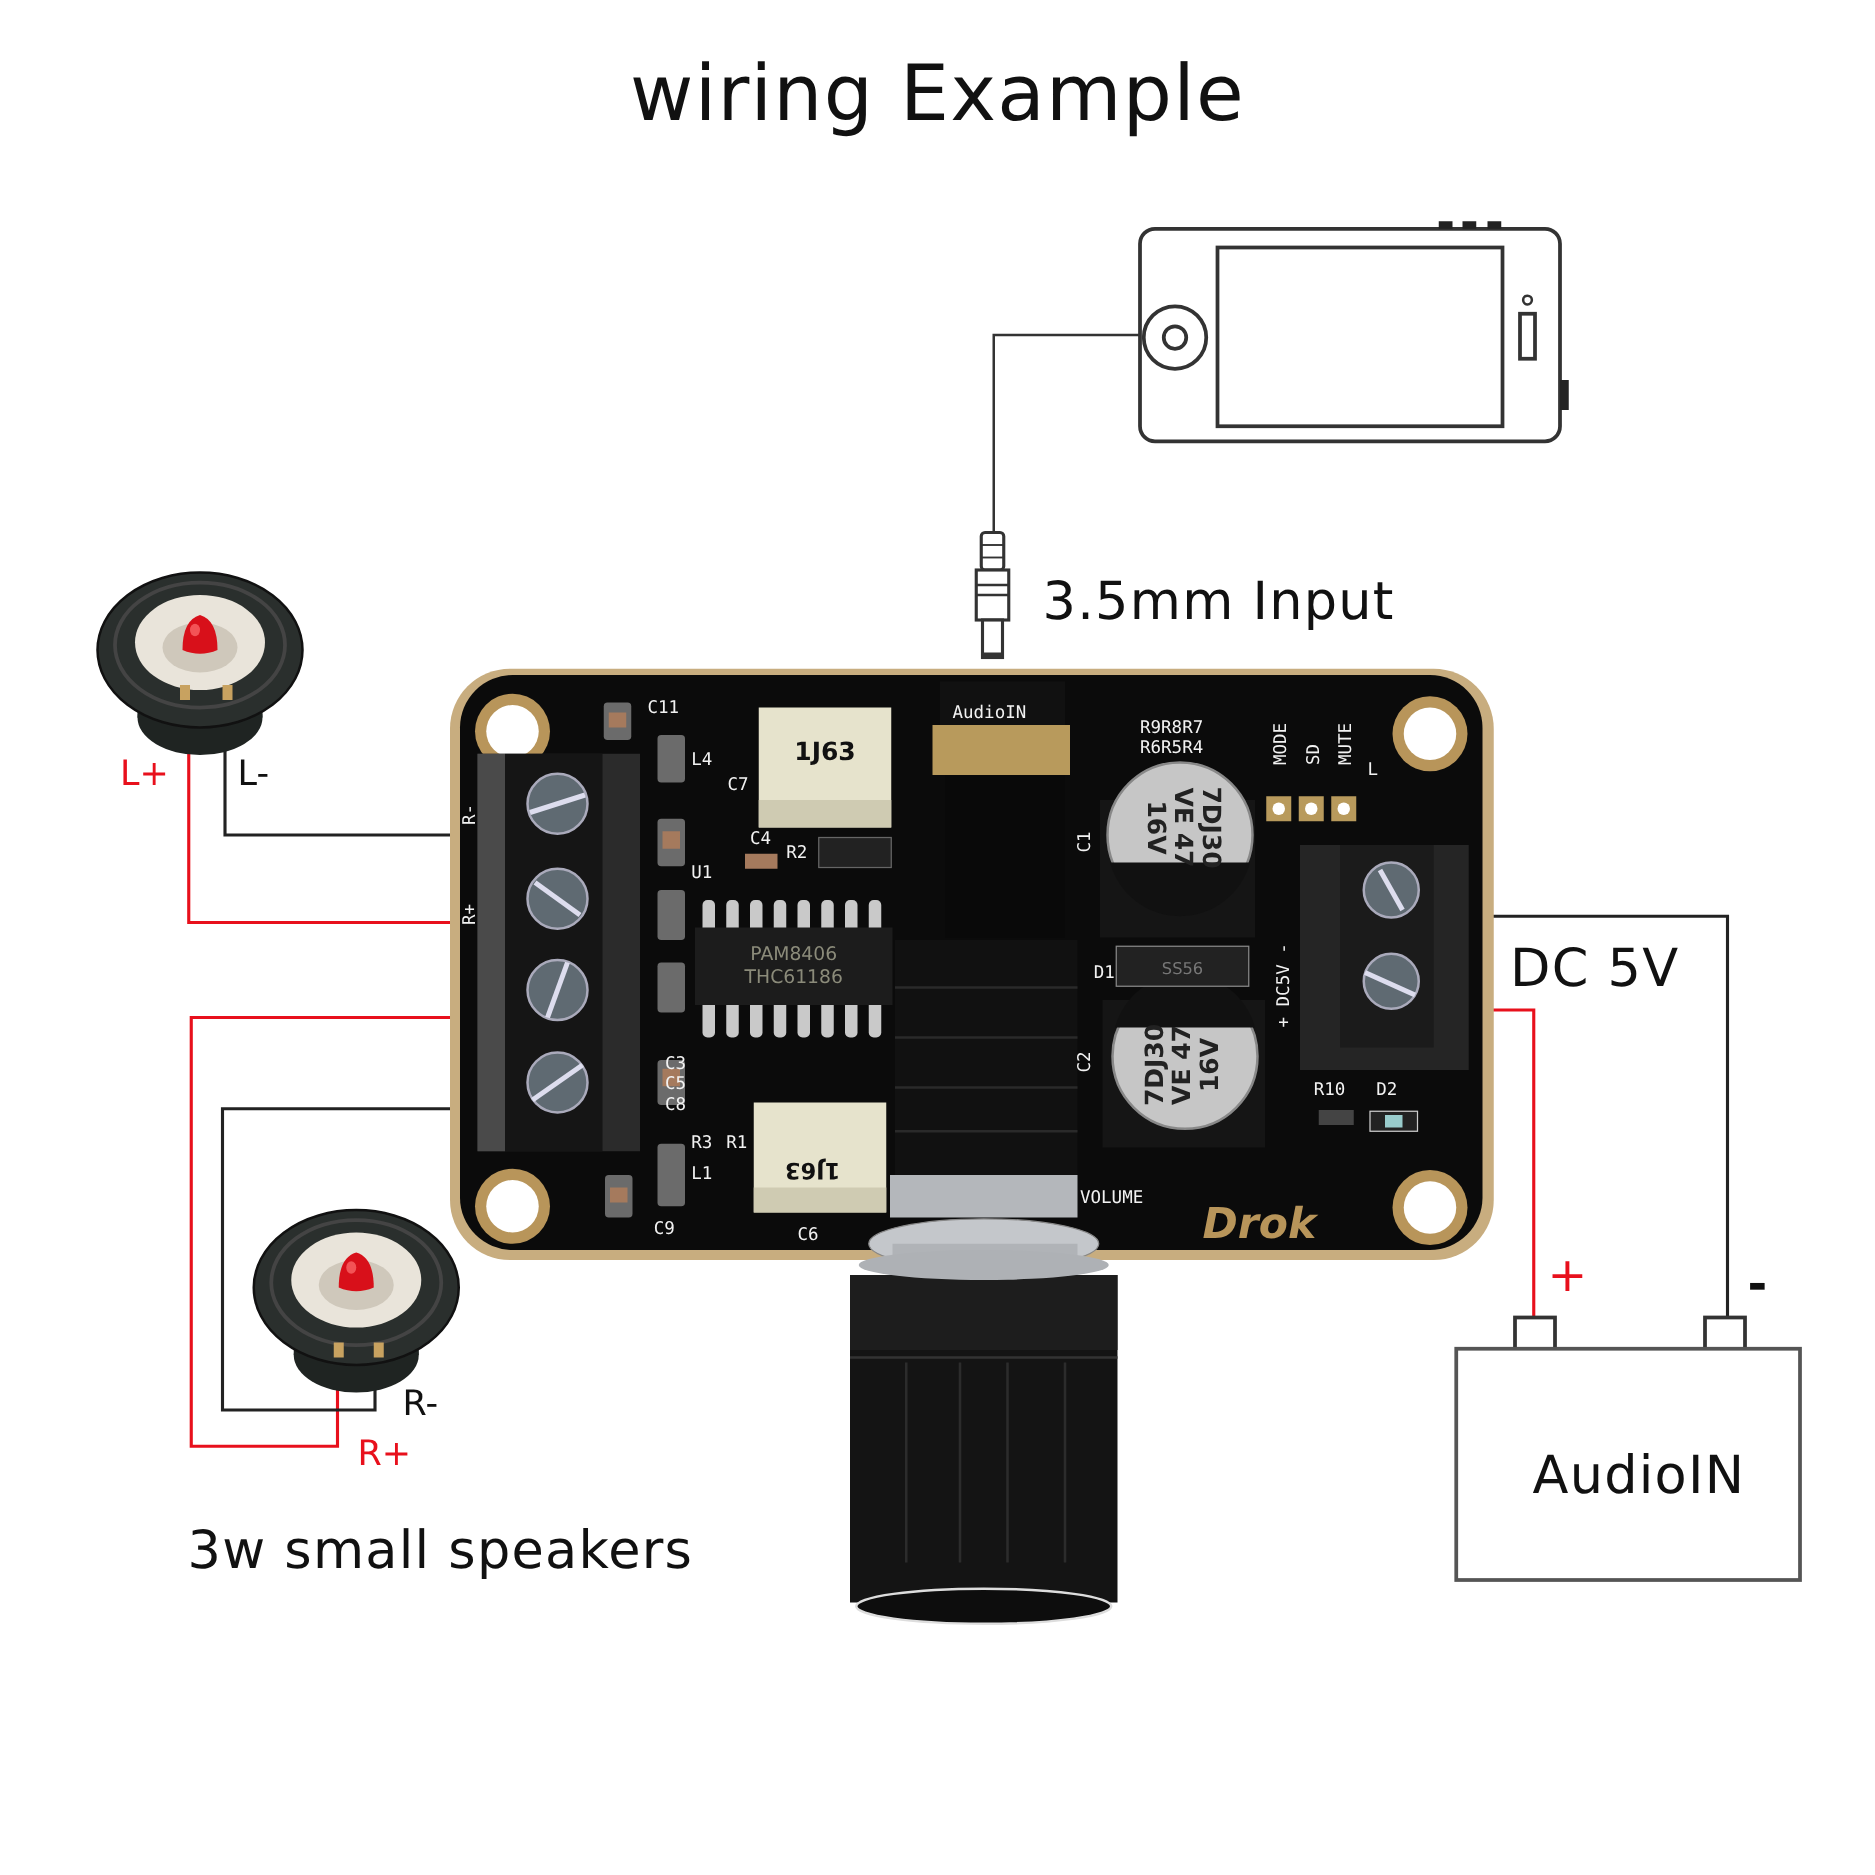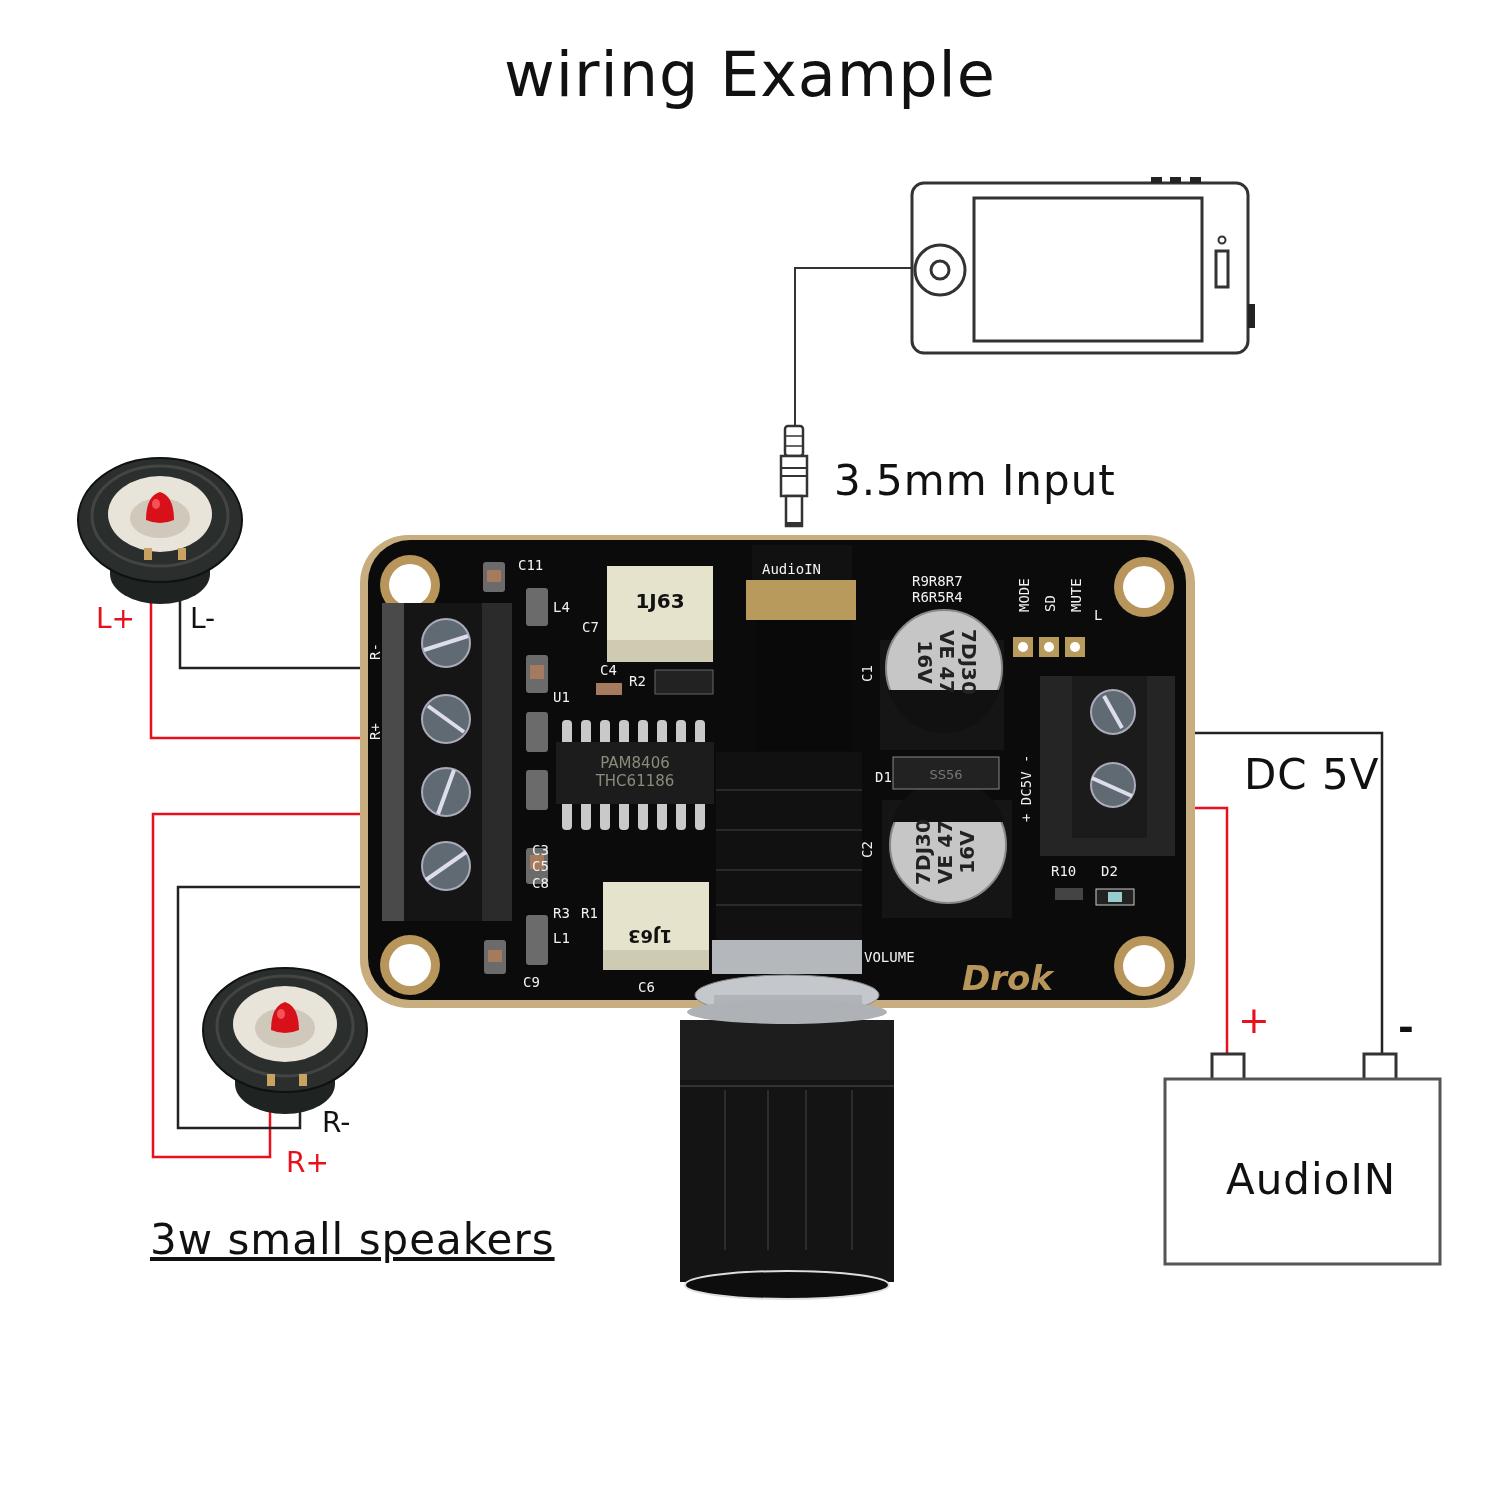--- a/index.html
+++ b/index.html
@@ -290,22 +290,22 @@
     <line x1="725" y1="1090" x2="725" y2="1250" stroke="#2c2c2c" stroke-width="2"></line>
     <line x1="768" y1="1090" x2="768" y2="1250" stroke="#2c2c2c" stroke-width="2"></line>
     <line x1="806" y1="1090" x2="806" y2="1250" stroke="#2c2c2c" stroke-width="2"></line>
     <line x1="852" y1="1090" x2="852" y2="1250" stroke="#2c2c2c" stroke-width="2"></line>
     <ellipse cx="787" cy="1285" rx="102" ry="14" fill="#0d0d0d" stroke="#ddd" stroke-width="2"></ellipse>
     <ellipse cx="787" cy="1012" rx="100" ry="12" fill="#aeb1b5"></ellipse>
   </g>
 </svg>
 
 <div class="abs label lbl-big" style="left:834px;top:456px;text-align:right;">3.5mm Input</div>
-<div class="abs label lbl-big" style="left:1208px;top:750px;margin-left:36px;">DC 5V</div>
+<div class="abs label lbl-big" style="left:1208px;top:750px;">DC 5V</div>
 <div class="abs label lbl-big" style="left:1226px;top:1155px;">AudioIN</div>
-<div class="abs label lbl-big" style="left:150px;top:1215px;text-decoration:underline;">3w small speakers</div>
+<div class="abs label lbl-big" style="left:150px;top:1215px;">3w small speakers</div>
 
 <div class="abs label lbl-mid red" style="left:96px;top:602px;">L+</div>
 <div class="abs label lbl-mid" style="left:190px;top:602px;">L-</div>
 <div class="abs label lbl-mid" style="left:322px;top:1106px;">R-</div>
 <div class="abs label lbl-mid red" style="left:286px;top:1146px;">R+</div>
 <div class="abs label red" style="left:1238px;top:998px;font-size:38px;">+</div>
 <div class="abs label" style="left:1398px;top:1005px;font-size:38px;font-weight:bold;">-</div>
 
 </body></html>

